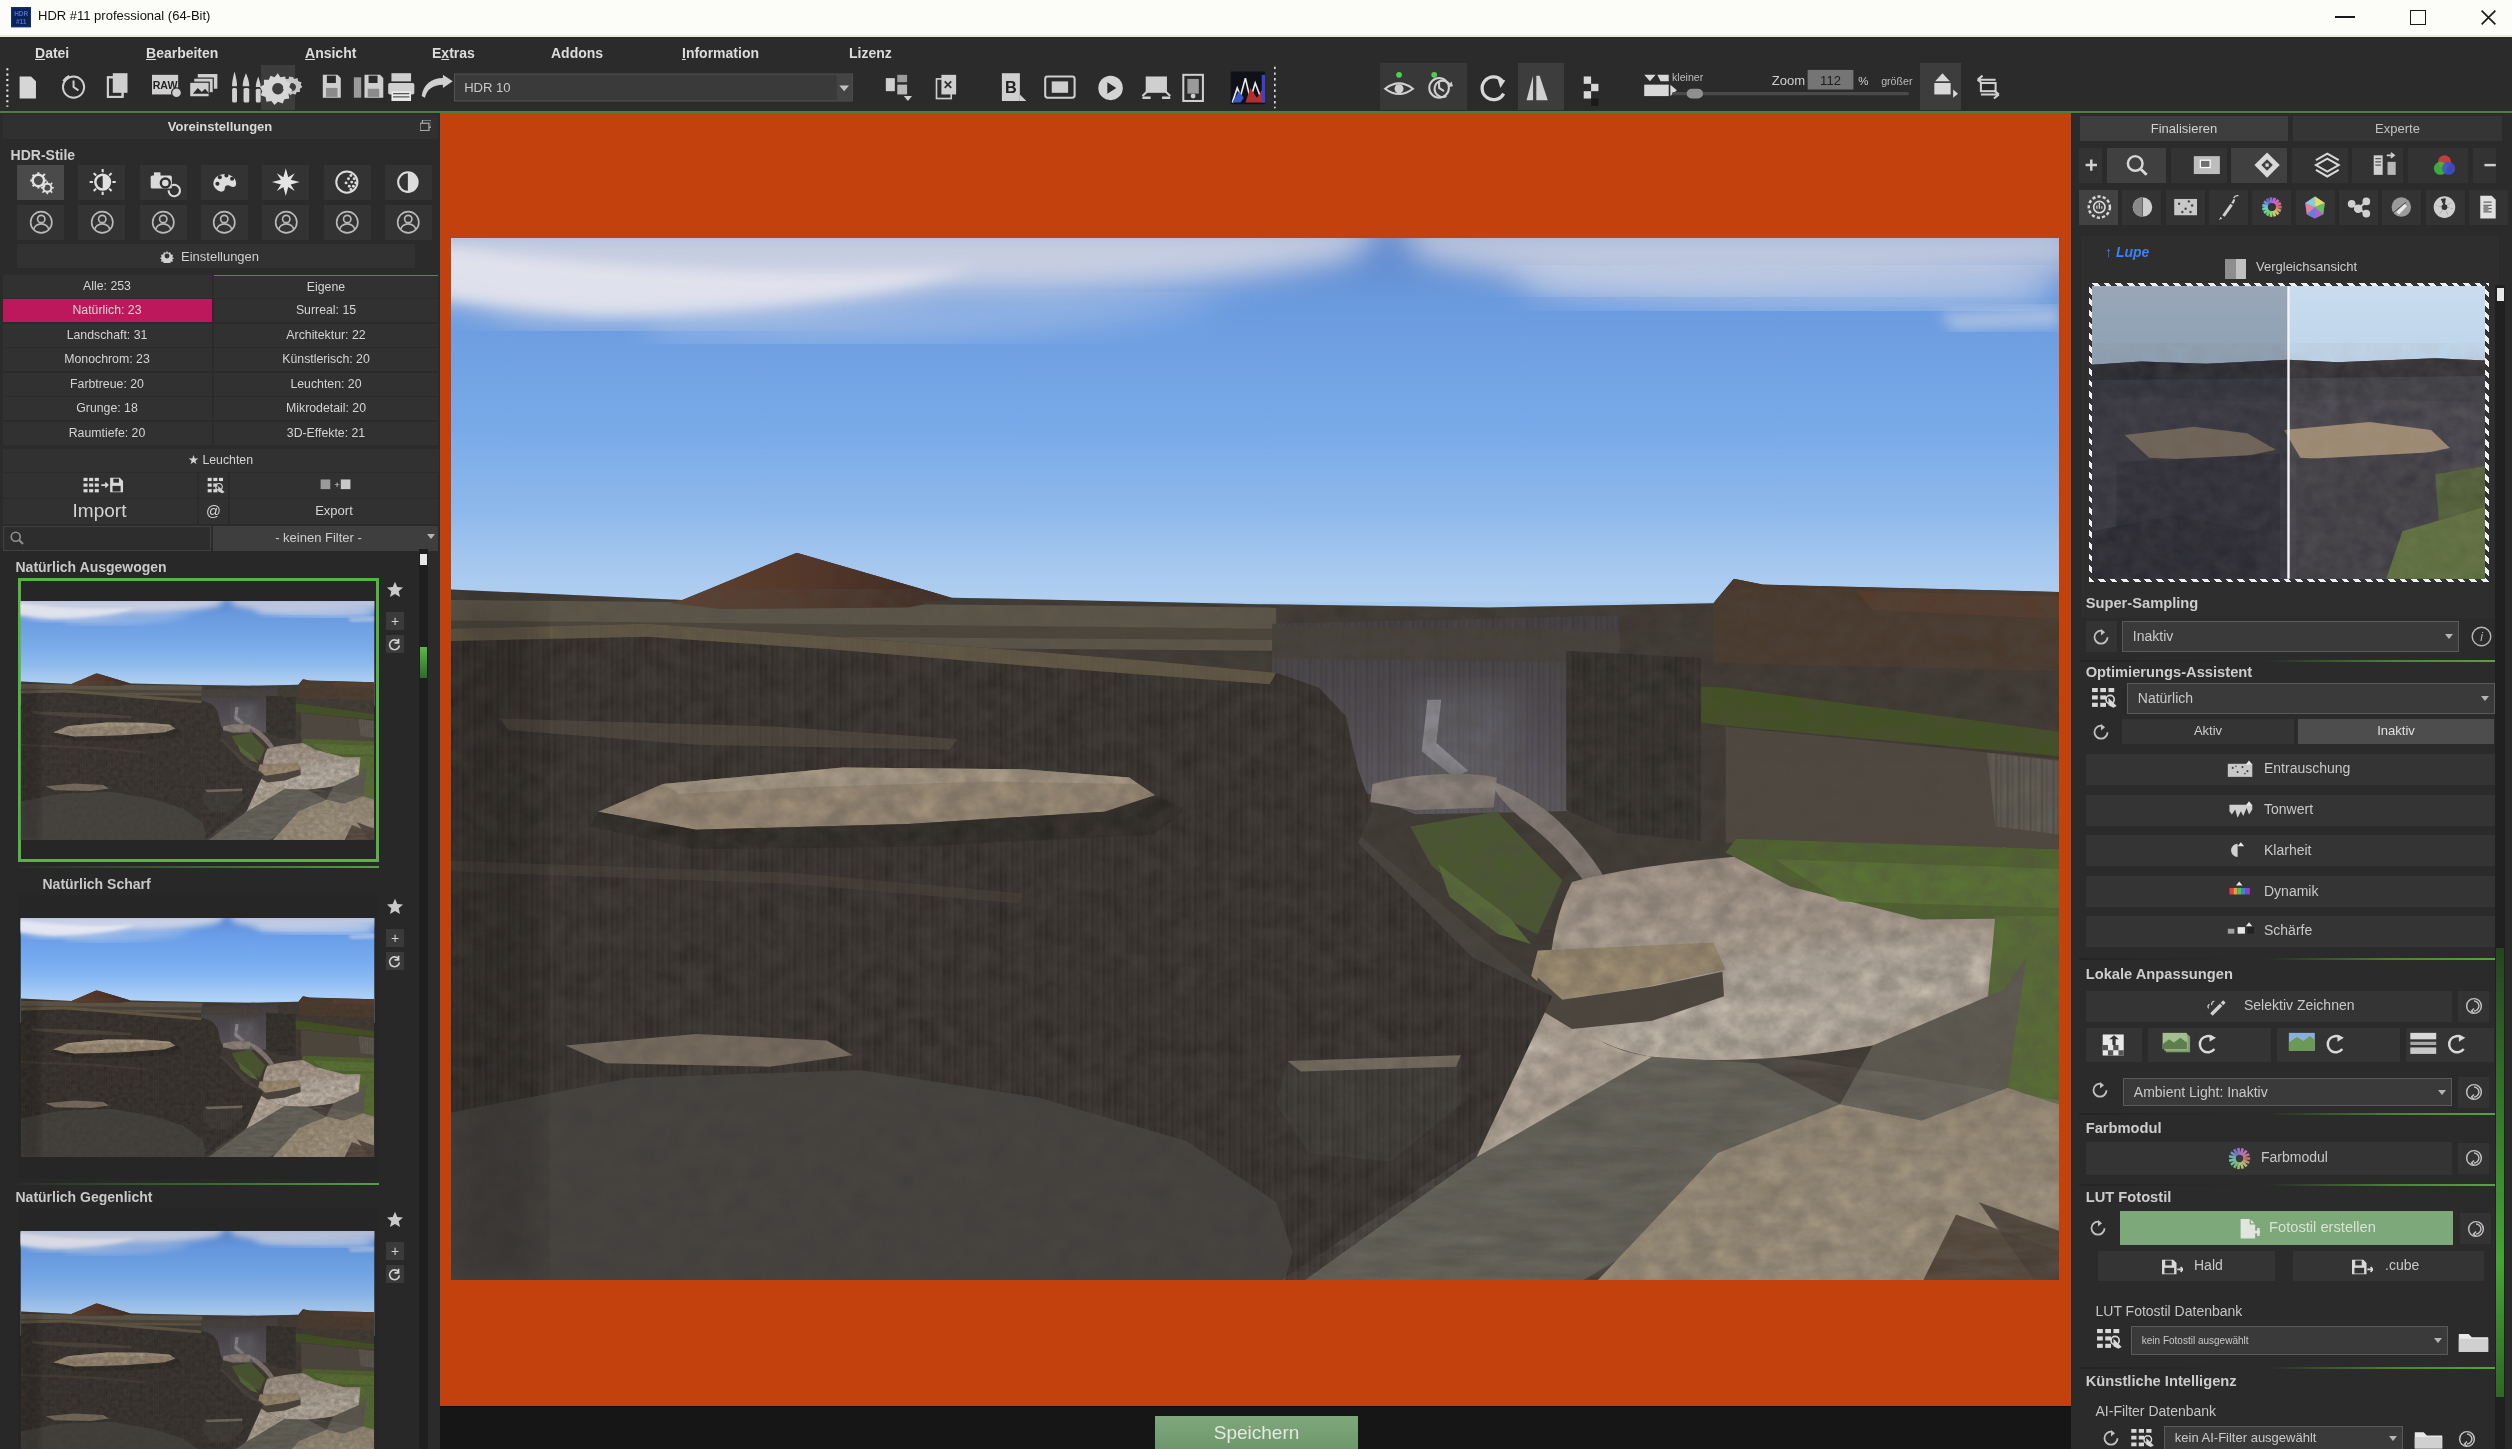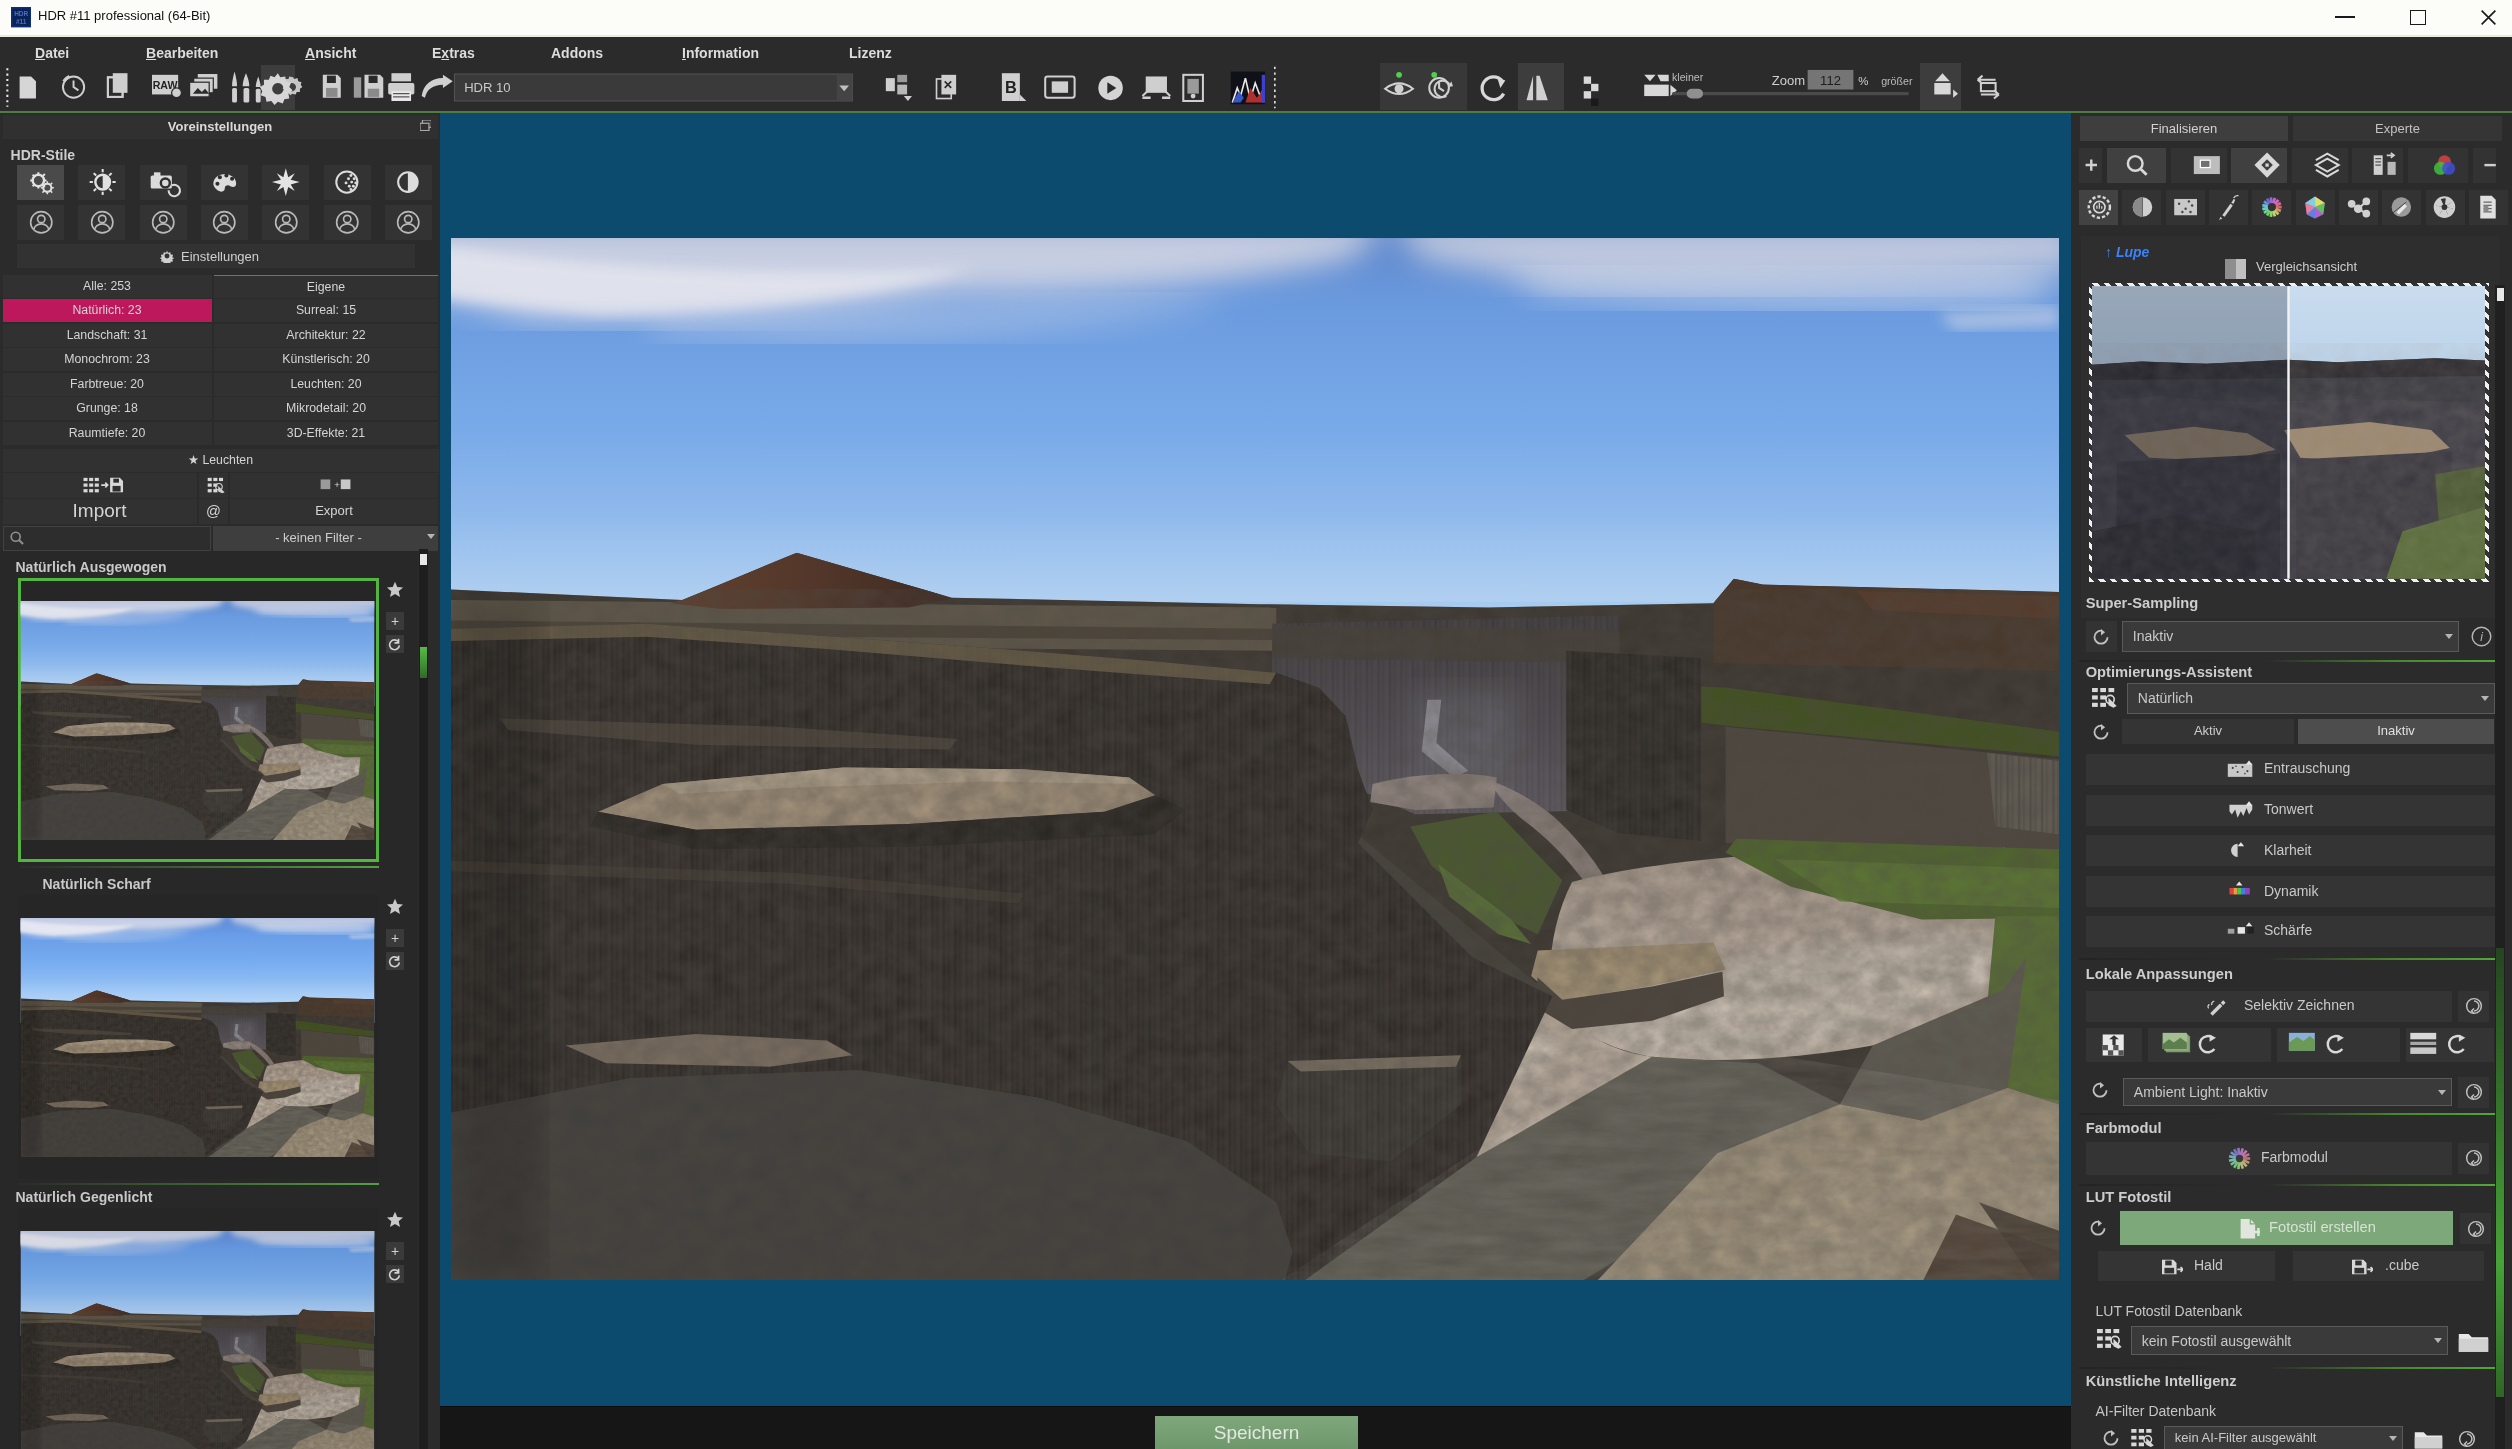--- a/index.html
+++ b/index.html
@@ -598,21 +598,21 @@
     <div class="abs" style="left:386px;top:1129px;width:18px;height:18px;background:#3a3a3a;color:#d0d0d0;text-align:center;line-height:18px;font-size:14px;">+</div>
     <div class="abs" style="left:386px;top:1152px;width:18px;height:18px;background:#3a3a3a;"></div>
     <svg class="abs" style="left:388px;top:1155px" width="13" height="13" viewBox="0 0 16 16">
       <path d="M13,5 A6,6 0 1 0 14,9" stroke="#d0d0d0" stroke-width="2" fill="none"></path>
       <path d="M13,1 v5 h-5" fill="none" stroke="#d0d0d0" stroke-width="2"></path>
     </svg>
     <div class="abs" style="left:419px;top:436px;width:9px;height:901px;background:#1e1e1e;"></div>
     <div class="abs" style="left:420px;top:441px;width:7.4px;height:11.4px;background:#e8e8e8;"></div>
     <div class="abs" style="left:420px;top:534px;width:7.4px;height:31px;background:linear-gradient(#57bb45,#2f6b27);"></div>
   </div>
-<div class="abs" id="canvas" style="left:440px;top:113px;width:1631px;height:1337px;background:#0c4a6e;">
+<div class="abs" id="canvas" style="left:440px;top:113px;width:1631px;height:1337px;background:#c2410c;">
   <svg class="abs" style="left:11.4px;top:125px" width="1608" height="1042" viewBox="0 0 1968 1275">
       <use href="#scene"></use>
     </svg>
   <div class="abs" style="left:1640px;top:12.3px;width:10.6px;height:61px;background:#8f8f8f;"></div>
   <div class="abs" style="left:0;top:1293px;width:1631px;height:44px;background:#161616;border-top:0.8px solid #0b0b0b;"></div>
   <div class="abs" style="left:715px;top:1303px;width:203px;height:36px;background:linear-gradient(#7fa77c,#6c966a);text-align:center;">
     <span style="color:#e4e8e2;font-size:19px;line-height:34px;">Speichern</span>
   </div>
 </div>
 <div class="abs" id="rightpanel" style="left:2071px;top:113px;width:441px;height:1337px;background:#2b2b2b;">
@@ -1002,21 +1002,21 @@
         <rect x="10" y="0" width="7" height="5"></rect>
         <rect x="20" y="0" width="7" height="5"></rect>
         <rect x="0" y="9" width="7" height="5"></rect>
         <rect x="10" y="9" width="7" height="5"></rect>
         <rect x="0" y="18" width="7" height="5"></rect>
         <rect x="10" y="18" width="7" height="5"></rect>
         <path d="M20,12 l10,10 -4,2 -6,-3 z"></path>
         <circle cx="22" cy="14" r="5" fill="none" stroke="#d8d8d8" stroke-width="2"></circle>
       </g>
     </svg>
-    <div class="drop" style="left:60px;top:1213px;width:317px;height:29px;line-height:28px;font-size:14px;padding-left:9.8px;">kein Fotostil ausgewählt<span class="darr"></span></div>
+    <div class="drop" style="left:60px;top:1213px;width:317px;height:29px;line-height:28px;font-size:10px;padding-left:9.8px;">kein Fotostil ausgewählt<span class="darr"></span></div>
     <svg class="abs" style="left:386px;top:1216px" width="33" height="24.5" viewBox="0 0 40 30">
       <path d="M2,6 h12 l4,4 h20 v18 h-36 z" fill="#e8e8e8"></path>
       <path d="M2,12 h36 v16 h-36 z" fill="#d0d0d0"></path>
     </svg>
     <div class="abs" style="left:8.2px;top:1254px;width:423px;height:1.6px;background:linear-gradient(90deg,#242424,#2c2c2c 45%,#49862f 75%,#54a83a);"></div>
     <div class="abs hdr" style="left:14.7px;top:1260px;font-size:14.7px;">Künstliche Intelligenz</div>
     <div class="abs" style="left:24.5px;top:1290px;color:#c6c6c6;font-size:14px;">AI-Filter Datenbank</div>
     <svg class="abs" style="left:31px;top:1317px" width="18" height="16.3" viewBox="0 0 22 20">
       <path d="M11,2 a8,8 0 1 0 8,8" fill="none" stroke="#c0c0c0" stroke-width="2.2"></path>
       <path d="M11,0 l5,4 -5,4 z" fill="#c0c0c0"></path>

